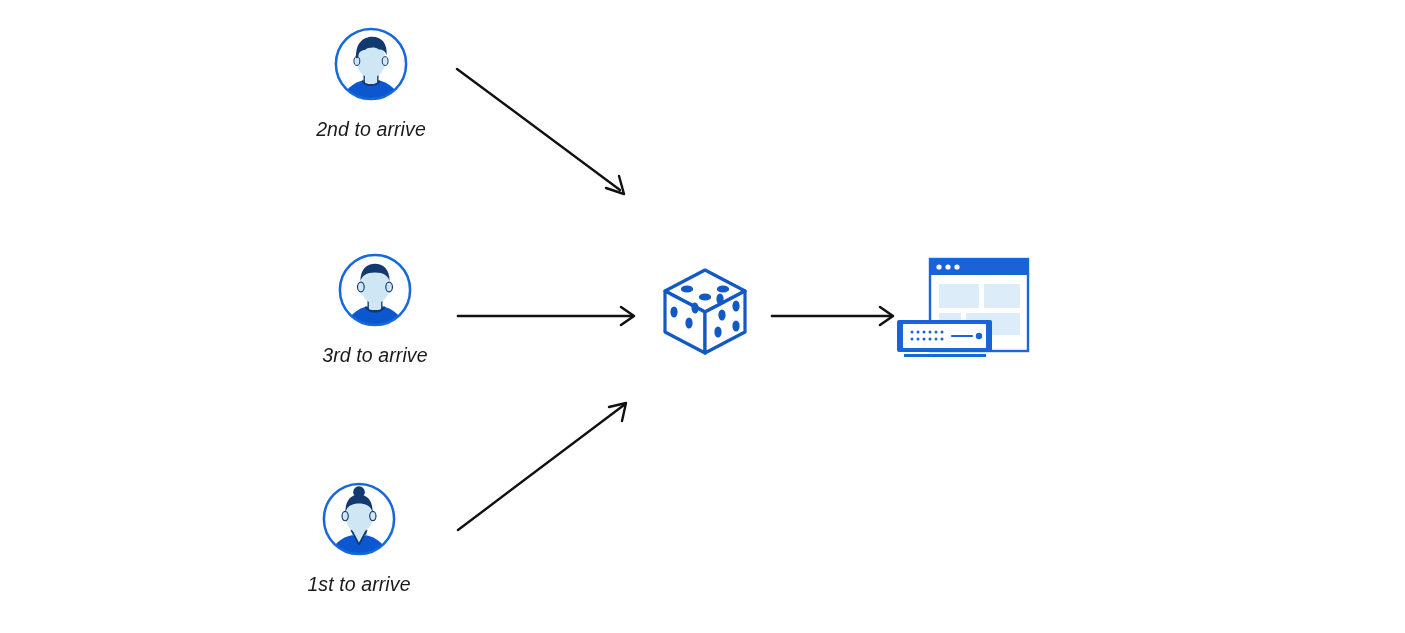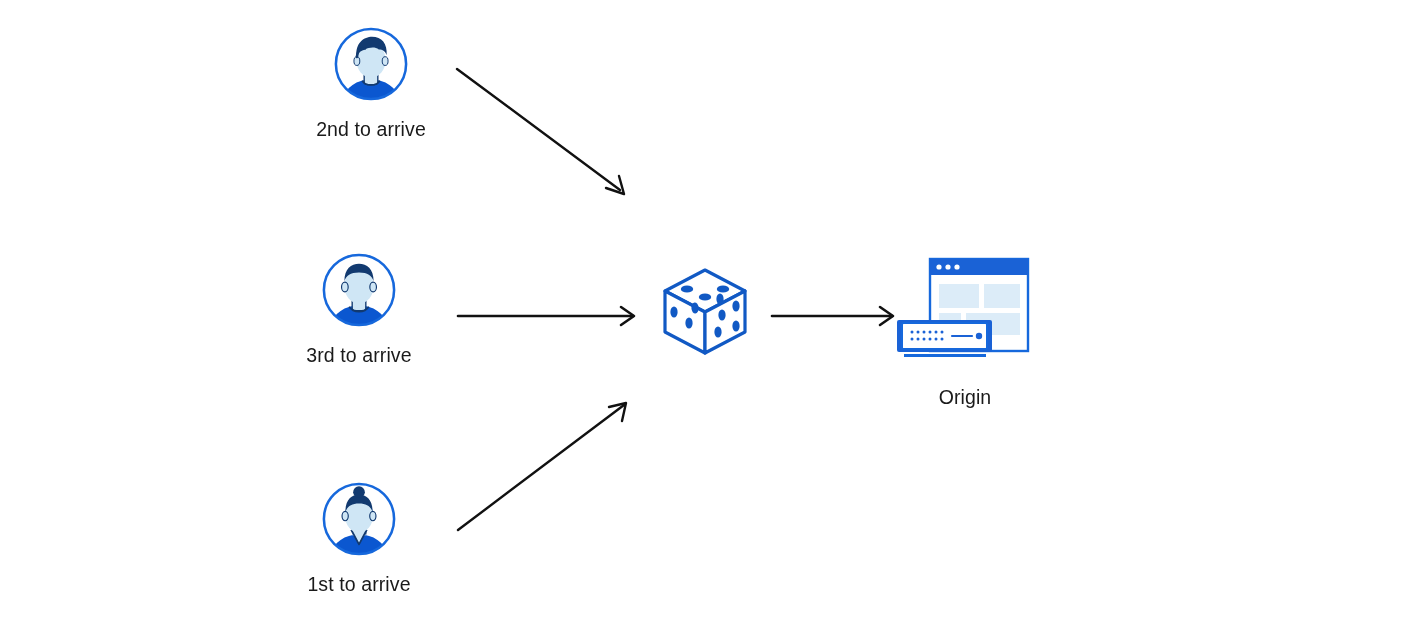--- a/index.html
+++ b/index.html
@@ -10,20 +10,21 @@
   body {
     font-family: "Liberation Sans", sans-serif;
     -webkit-font-smoothing: antialiased;
   }
   #canvas {
     position: relative;
     width: 1405px;
     height: 633px;
     background: #ffffff;
     overflow: hidden;
+    font-style: italic;
   }
   .node {
     position: absolute;
   }
   .avatar-node { width: 150px; }
   .avatar-wrap {
     width: 150px;
     height: 80px;
     display: flex;
     align-items: center;
@@ -117,21 +118,21 @@
                    C55 27 52 25 48 25 C44 22 38 23 34 25
                    C30 26 27 28 25 32 Z" fill="#123a70"></path>
           <path d="M25.5 33 C26 26 30 23 34 24" fill="none" stroke="#123a70" stroke-width="2.4" stroke-linecap="round"></path>
         </g>
         <circle cx="40" cy="40" r="36" fill="none" stroke="#1668dc" stroke-width="2.6"></circle>
       </svg>
     </div>
     <div class="node-label">2nd to arrive</div>
   </div>
 
-  <div class="node avatar-node" style="left:284px; top:250px;">
+  <div class="node avatar-node" style="left:300px; top:250px;">
     <div class="avatar-wrap">
       <svg width="78" height="78" viewBox="0 0 80 80">
         <defs>
           <clipPath id="clip3rd">
               <circle cx="40" cy="40" r="36"></circle>
             </clipPath>
         </defs>
         <circle cx="40" cy="40" r="36" fill="#ffffff"></circle>
         <g clip-path="url(#clip3rd)">
           <path d="M40 56 C22 56 10 68 8 84 L72 84 C70 68 58 56 40 56 Z" fill="#0b57d0"></path>
@@ -249,16 +250,15 @@
             <circle cx="56" cy="84" r="1.5"></circle>
               <circle cx="62" cy="84" r="1.5"></circle>
           </g>
           <line x1="72" y1="81" x2="92" y2="81" stroke="#1a62d6" stroke-width="2.2" stroke-linecap="round"></line>
           <circle cx="99" cy="81" r="3.2" fill="#1a62d6"></circle>
 
           <rect x="24" y="99" width="82" height="3" fill="#1668dc"></rect>
         </g>
       </svg>
     </div>
-    <div class="node-label origin-label" style="width:170px;">Origin</div>
   </div>
 
 </div>
 
 </body></html>

